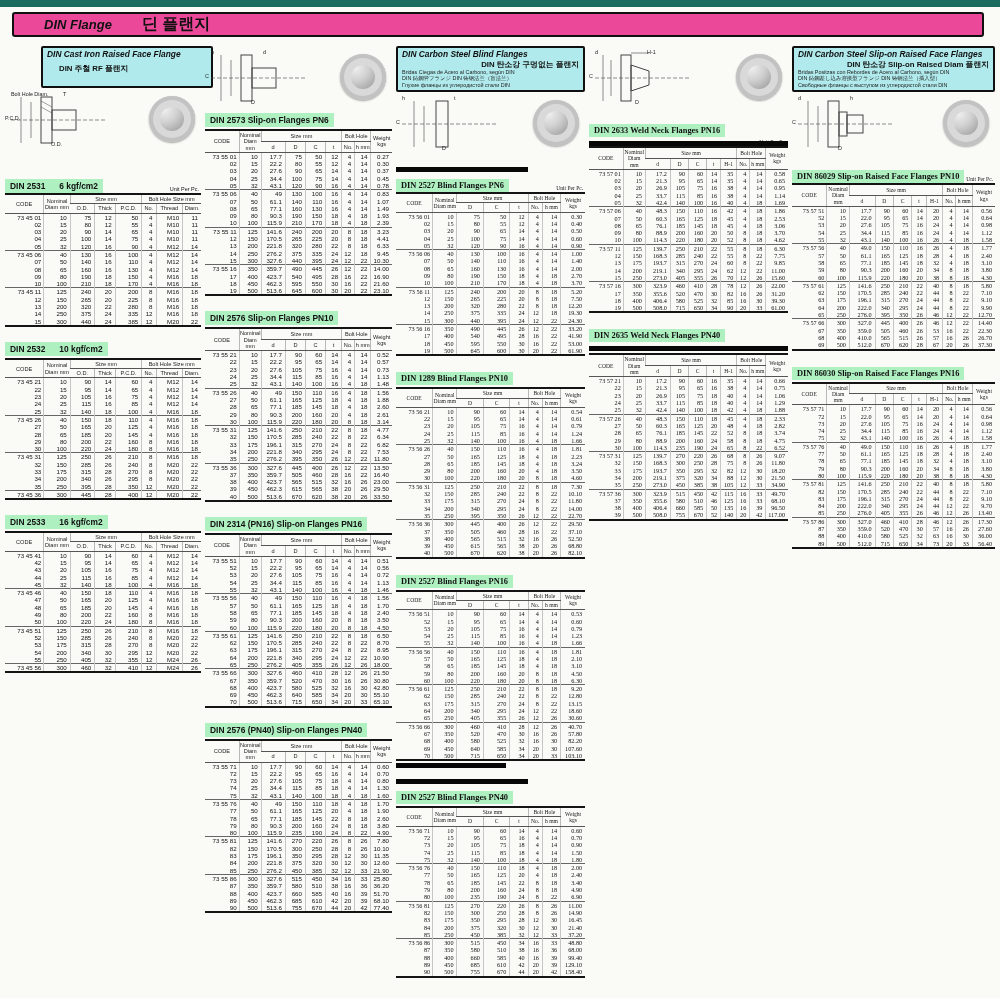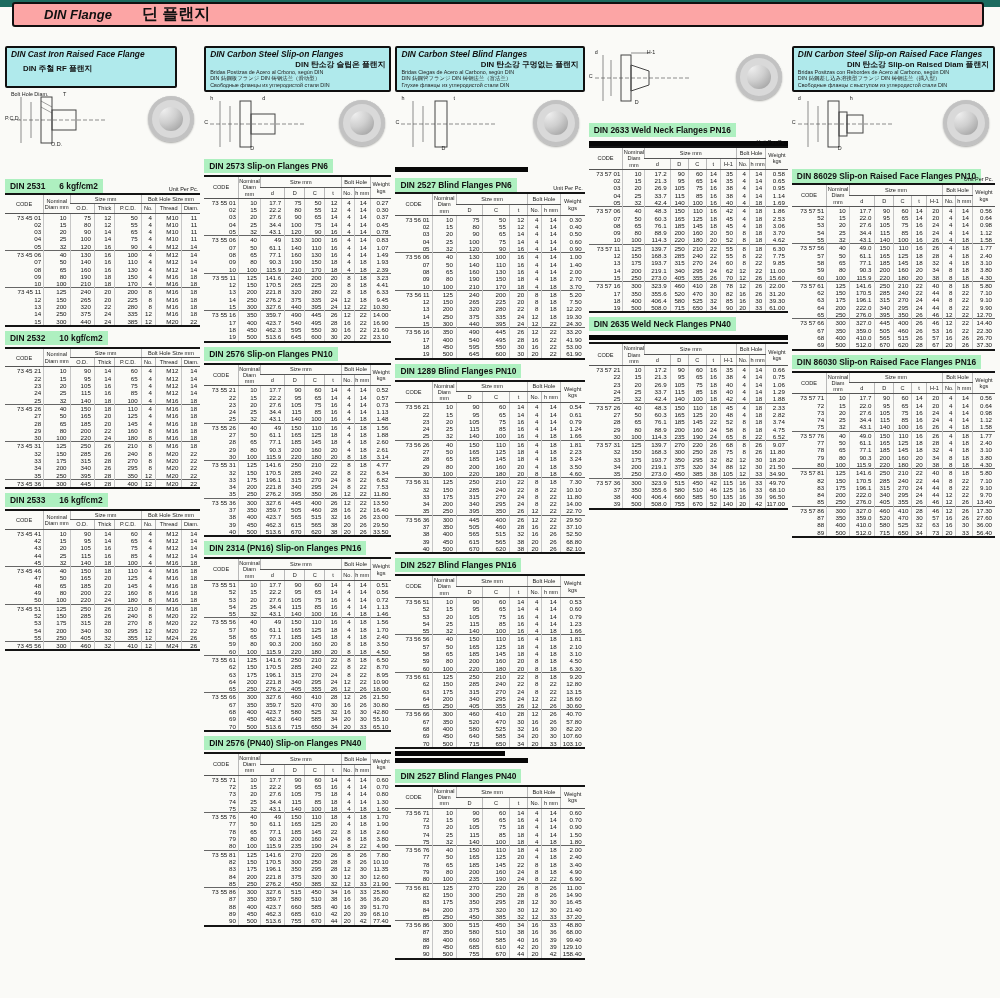--- a/index.html
+++ b/index.html
@@ -1,40 +1,40 @@
 <!DOCTYPE html>
 <html><head>
 <meta charset="utf-8">
 <style>
   html,body{margin:0;padding:0;}
   body{width:1000px;height:998px;background:#fafaf7;font-family:"Liberation Sans",sans-serif;position:relative;overflow:hidden;color:#111;}
   .topbar{position:absolute;top:0;left:0;width:1000px;height:7px;background:#1c6b5f;}
-  .main-title{position:absolute;top:2px;left:12px;width:972px;height:25px;background:#fca5a5;border:2px solid #101010;border-radius:3px;display:flex;align-items:center;gap:30px;padding-left:30px;box-sizing:border-box;}
+  .main-title{position:absolute;top:12px;left:12px;width:972px;height:25px;background:#ec4899;border:2px solid #101010;border-radius:3px;display:flex;align-items:center;gap:30px;padding-left:30px;box-sizing:border-box;}
   .main-title .en{font-size:13px;font-weight:700;font-style:italic;}
   .main-title .ko{font-size:16px;font-weight:700;}
   .cols{position:absolute;top:46px;left:0;width:1000px;display:flex;gap:4px;padding:0 5px;box-sizing:border-box;}
   .col{box-sizing:border-box;position:relative;}
   .c1{width:196px;} .c2{width:188px;} .c3{width:190px;} .c4{width:200px;} .c5{width:204px;}
   .hdrbox{background:#b0eaec;border:2px solid #101010;border-radius:2px;padding:2px 4px;min-height:44px;box-sizing:border-box;}
-  .hb1{width:172px;min-height:42px;}
+  .hb1{width:172px;min-height:42px;margin-left:36px;}
   .hdrbox .en{font-size:8.4px;font-weight:700;font-style:italic;line-height:1.15;}
   .hdrbox .ko{font-size:7.8px;font-weight:700;text-align:right;line-height:1.2;padding-left:12px;}
   .hb1 .ko{text-align:left;margin-top:4px;}
   .hdrbox .sm{font-size:5.4px;line-height:1.18;color:#222;}
   .diagram{height:58px;position:relative;margin-top:3px;}
   .dsvg{position:absolute;left:2px;top:2px;}
   .photo{position:absolute;right:6px;top:5px;width:46px;height:46px;border-radius:50%;
     background:radial-gradient(circle at 34% 30%,#efefef 0%,#cfcfcf 30%,#979797 65%,#6d6d6d 100%);
     box-shadow:inset 0 0 0 4px #c2c2c2, inset 0 0 0 11px #d9d9d9, 0 1px 2px rgba(0,0,0,.35);}
   .dlabels span{position:absolute;font-size:5.4px;color:#222;white-space:nowrap;}
   .dlabels .l0{left:6px;top:0;} .dlabels .l1{left:58px;top:0;} .dlabels .l2{left:0px;top:24px;} .dlabels .l3{left:46px;top:50px;}
   .tables{padding-top:2px;}
   .c1 .tables{padding-top:26px;}
-  .c3 .tables,.c4 .tables,.c5 .tables{padding-top:12px;}
-  .tblock{}
+  .c3 .tables,.c4 .tables,.c5 .tables{padding-top:12px;font-family:Liberation Serif, serif;}
+  .tblock{margin-bottom:11px;}
   .ttitle{display:inline-block;background:#aef0c0;font-weight:700;font-size:8.4px;padding:2px 5px;white-space:pre;margin-bottom:2px;}
   .unit{font-size:5.5px;text-align:right;margin:-9px 2px 1px 0;}
   .bar{height:5px;background:#070707;margin:2px 0;}
   .bar.above{width:70%;}
   .bar.below{width:58%;}
   table.dtable{border-collapse:collapse;border-top:2px solid #141414;border-bottom:2px solid #141414;width:100%;table-layout:fixed;}
   .dtable th{font-size:5.6px;font-weight:400;text-align:center;border-left:1px solid #b9b9b9;border-bottom:1px solid #555;padding:1px 0;line-height:1.12;color:#222;overflow:hidden;}
   .dtable td{font-size:6.2px;text-align:right;padding:0 3px 0 0;height:7.3px;line-height:7.3px;border-left:1px solid #c6c6c6;white-space:nowrap;overflow:hidden;}
   .dtable th:first-child,.dtable td:first-child{border-left:none;}
   .dtable tr.gfirst td{border-top:1px solid #666;}
@@ -635,27 +635,20 @@
                 <td class="num">12</td>
                 <td class="num">M24</td>
                 <td class="num">26</td>
               </tr>
             </tbody>
           </table></div>
       </div>
   </div>
 
   <div class="col c2">
-    <div class="hdrbox">
-      <div class="en">DIN Carbon Steel Slip-on Flanges</div>
-      <div class="ko">DIN 탄소강 슬립온 플랜지</div>
-      <div class="sm">Bridas Postizas de Acero al Crbono, según DIN</div>
-      <div class="sm">DIN 鋳鋼板フランジ DIN 铸钢法兰（滑动型）</div>
-      <div class="sm">Свободные фланцы из углеродистой стали DIN</div>
-    </div>
     <div class="diagram">
       <svg class="dsvg" width="104" height="54" viewBox="0 0 104 54">
         <g stroke="#444" fill="none" stroke-width="1">
           <rect x="34" y="4" width="11" height="46"></rect>
           <rect x="45" y="17" width="24" height="20"></rect>
           <line x1="4" y1="27" x2="100" y2="27" stroke-dasharray="4 2" stroke-width="0.6"></line>
           <line x1="14" y1="4" x2="14" y2="50" stroke-width="0.6"></line>
           <line x1="24" y1="9" x2="24" y2="45" stroke-width="0.6"></line>
         </g>
       </svg>

